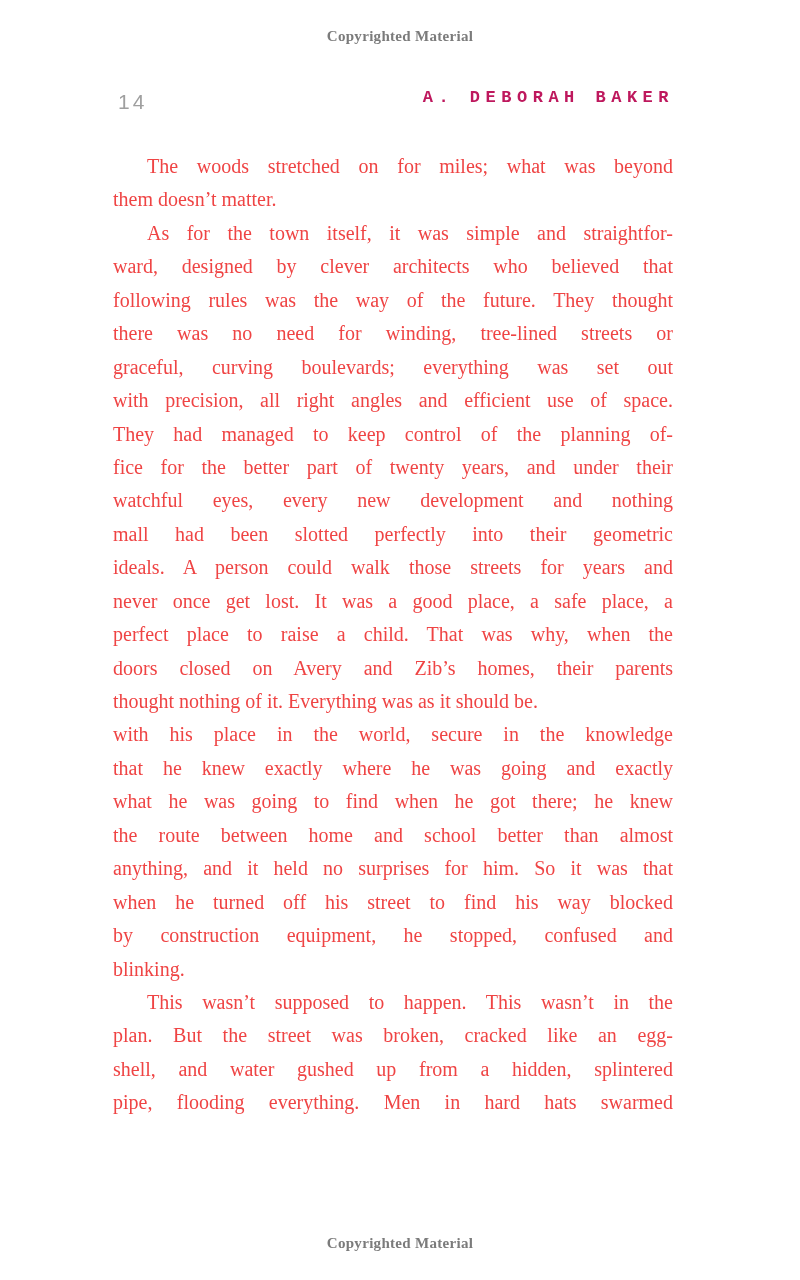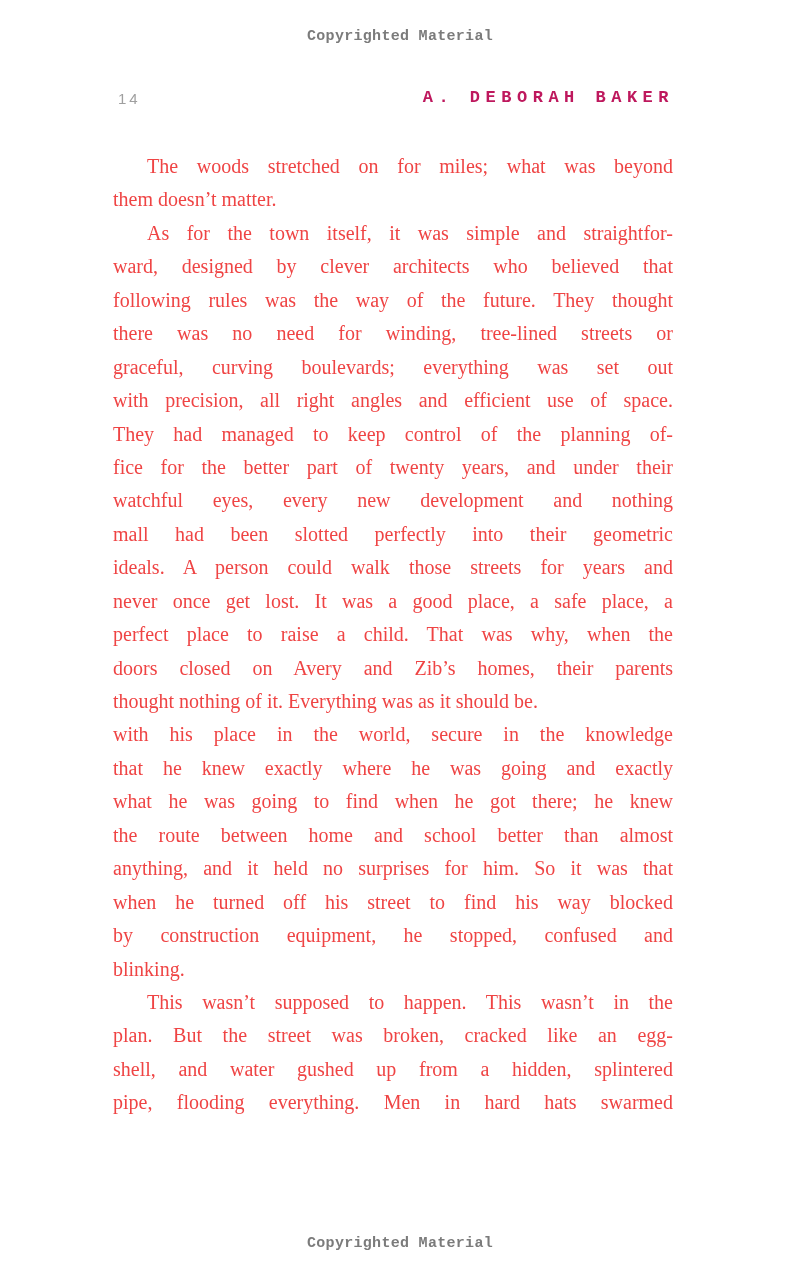--- a/index.html
+++ b/index.html
@@ -12,42 +12,42 @@
     width: 800px;
     height: 1280px;
     background: #ffffff;
     overflow: hidden;
   }
   .watermark {
     position: absolute;
     left: 0;
     width: 800px;
     text-align: center;
-    font-family: Liberation Mono, monospace;
+    font-family: Liberation Serif, serif;
     font-size: 15px;
     font-weight: 700;
     letter-spacing: 0.3px;
     color: #7b7b7b;
   }
   .watermark.top { top: 28px; }
   .watermark.bottom { top: 1235px; }
 
   .page-header {
     position: absolute;
     top: 88px;
     left: 114px;
     width: 560px;
     height: 22px;
   }
   .page-number {
     position: absolute;
     left: 4px;
     top: 2px;
     font-family: "Liberation Sans", sans-serif;
-    font-size: 15px;
+    font-size: 21px;
     font-weight: 500;
     letter-spacing: 3px;
     color: #9f9f9f;
   }
   .running-title {
     width: 100%;
     text-align: right;
     font-family: Liberation Mono, monospace;
     font-size: 17px;
     font-weight: 700;

